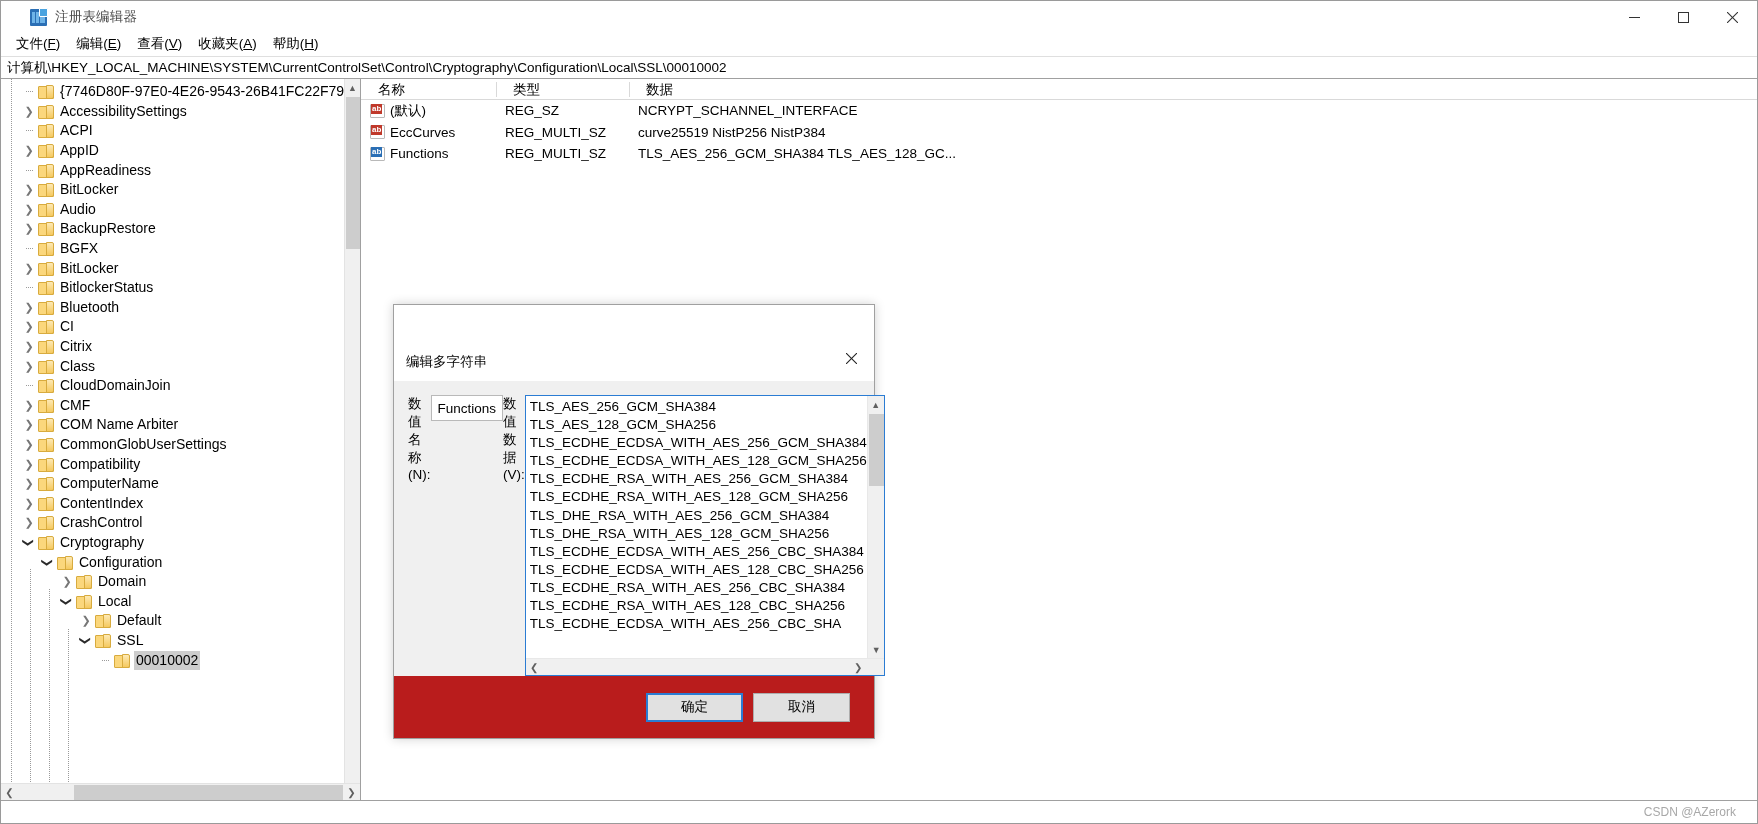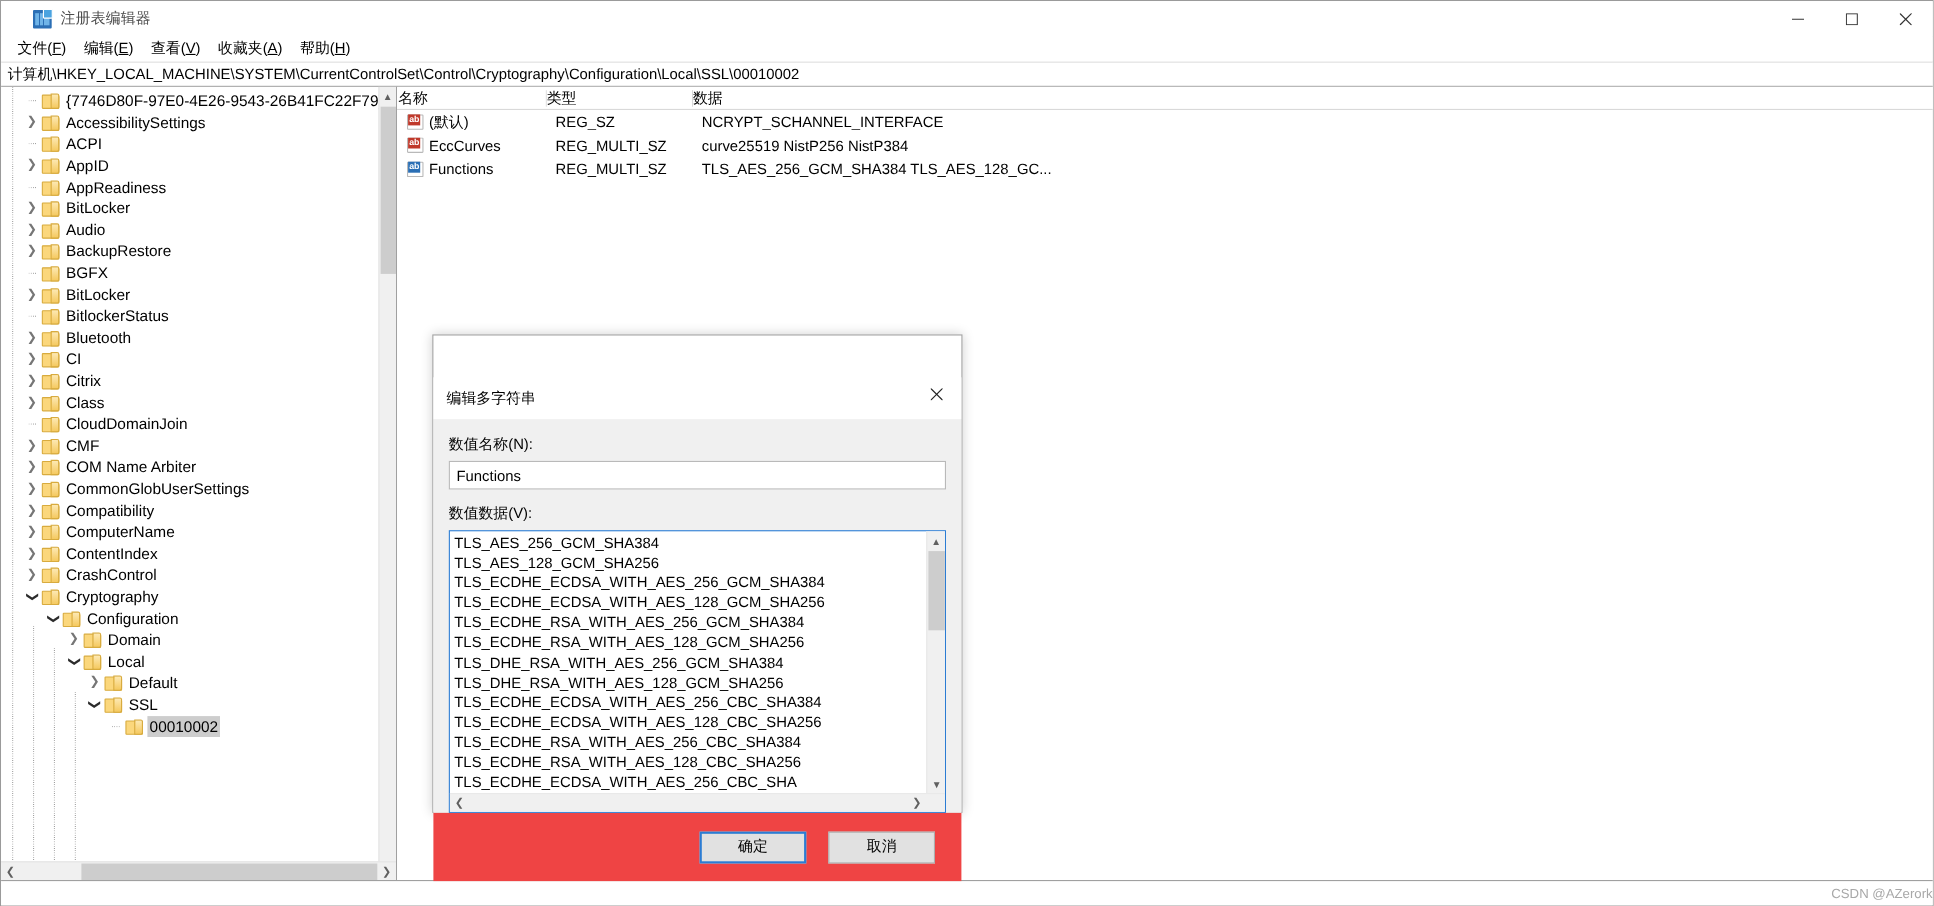--- a/index.html
+++ b/index.html
@@ -163,21 +163,21 @@
 
   
   .list-pane { flex: 1; background: #ffffff; position: relative; display:flex; flex-direction: column; min-width: 0; }
   .list-header {
     height: 21px; min-height: 21px;
     display: flex; align-items: center;
     background: #ffffff;
     border-bottom: 1px solid #d9d9d9;
     font-size: 13.5px; color: #000;
   }
-  .col { padding-left: 1px; position: relative; height: 21px; line-height: 21px; overflow: hidden; }
+  .col { padding-left: 17px; position: relative; height: 21px; line-height: 21px; overflow: hidden; }
   .col + .col::before {
     content: ""; position: absolute; left: 0; top: 3px; bottom: 3px; width: 1px; background: #d9d9d9;
   }
   .col-name { width: 135px; min-width: 135px; }
   .col-type { width: 133px; min-width: 133px; }
   .col-data { flex: 1; }
   .list-rows { flex: 1; }
   .list-row { display: flex; align-items: center; height: 21.5px; font-size: 13.5px; color: #000; }
   .cell { padding-left: 9px; overflow: hidden; white-space: nowrap; display: flex; align-items: center; gap: 5px; text-align: right; }
   .cell.c-name { width: 135px; min-width: 135px; }
@@ -220,21 +220,21 @@
   }
   .dlg-close {
     position: absolute; right: 0; top: 0;
     width: 46px; height: 30px;
     display: flex; align-items: center; justify-content: center;
     color: #222;
   }
   .dlg-body {
     flex: 1; background: #f0f0f0;
     padding: 14px 14px 0 14px;
-    display: flex; flex-direction: column;
+    display: flex; 
   }
   .dlg-label { font-size: 13.5px; color: #000; margin-bottom: 6px; }
   .dlg-input {
     height: 26px; min-height: 26px;
     background: #ffffff;
     border: 1px solid #b9b9b9;
     display: flex; align-items: center;
     padding: 0 6px;
     font-size: 13.5px; color: #000;
     margin-bottom: 13px;
@@ -261,43 +261,43 @@
     position: relative;
   }
   .ta-hscroll {
     height: 17px; min-height: 17px;
     background: #f0f0f0; border-top: 1px solid #e8e8e8;
     display: flex; align-items: center; position: relative;
   }
   .ta-corner { width: 17px; min-width: 17px; background: #f0f0f0; }
   .dlg-buttons {
     height: 62px; min-height: 62px;
-    background: #ef4444;
+    background: #b91c1c;
     display: flex; align-items: center; justify-content: flex-end;
-    gap: 20px; padding-right: 24px;
+    gap: 10px; padding-right: 24px;
   }
   .dlg-btn {
     width: 97px; height: 29px;
     background: #e1e1e1;
     border: 1px solid #adadad;
     display: flex; align-items: center; justify-content: center;
     font-size: 13.5px; color: #000;
   }
   .dlg-btn.default { border: 2px solid #2b7cd3; background: #e1e1e1; }
 
   
   .statusbar {
     height: 23px; min-height: 23px;
     background: #ffffff;
     border-top: 1px solid #a0a0a0;
     position: relative;
     display: flex; align-items: center;
   }
   .watermark {
-    position: absolute; right: 0; top: 50%; transform: translateY(-50%);
+    position: absolute; right: 21px; top: 50%; transform: translateY(-50%);
     font-size: 12px; color: #a8a8a8;
   }
 </style>
 </head>
 <body>
 
 <div class="app-window">
 
   <div class="titlebar">
     <div class="titlebar-left">

